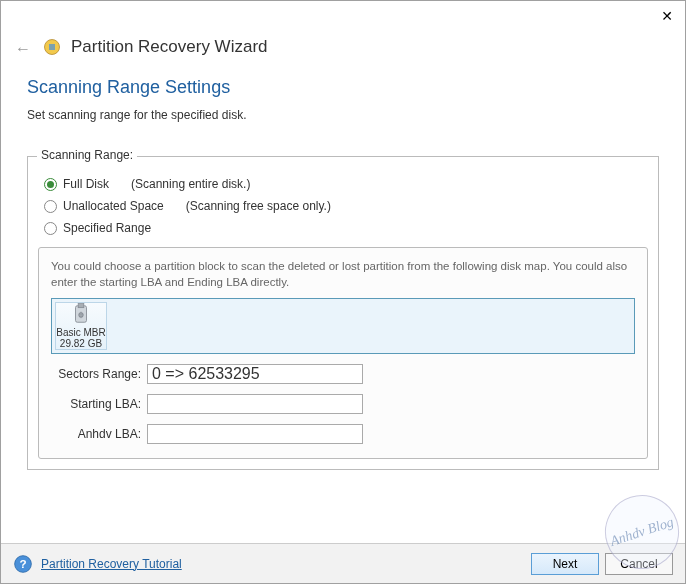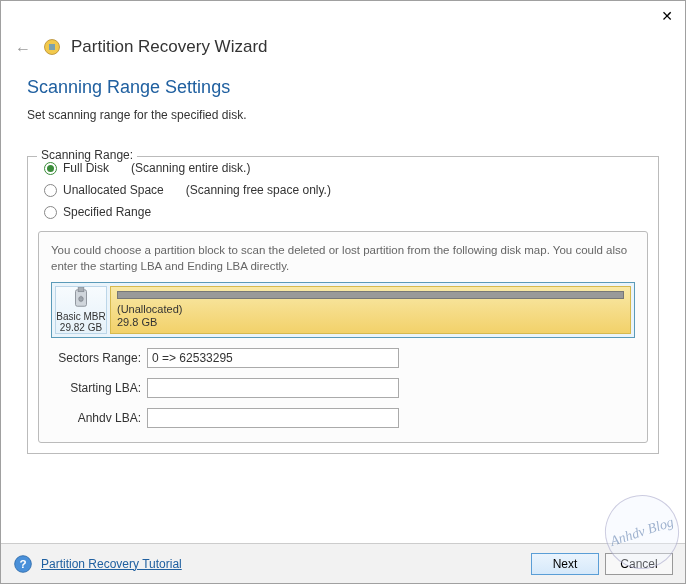--- a/index.html
+++ b/index.html
@@ -7,37 +7,37 @@
 .titlebar { height: 30px; display: flex; align-items: center; justify-content: flex-end; padding: 0 8px; }
 .close-x { width: 20px; text-align: center; font-size: 14px; cursor: pointer; }
 .header { display: flex; align-items: center; padding: 6px 14px 10px 14px; gap: 10px; }
 .back-arrow { color: #999; font-size: 16px; cursor: pointer; width: 18px; }
 .app-icon { width: 18px; height: 18px; }
 .app-title { font-size: 17px; color: #333; }
 .content { padding: 10px 26px 0 26px; }
 .section-title { color: #2060a0; font-size: 18px; font-weight: 400; margin-bottom: 10px; }
 .section-desc { font-size: 12px; color: #333; margin-bottom: 16px; }
 .fieldset-label { font-size: 12px; color: #333; margin-left: 10px; position: relative; top: 7px; background: #fff; padding: 0 4px; display: inline-block; }
-.range-box { border: 1px solid #bbb; padding: 0 10px 10px 10px; }
+.range-box { border: 1px solid #bbb; padding: 16px 10px 10px 10px; }
 .radio-row { display: flex; align-items: center; gap: 6px; font-size: 12px; color: #333; padding: 4px 6px; }
 .radio-row .hint { margin-left: 16px; color: #333; }
 .radio-outer { width: 13px; height: 13px; border-radius: 50%; border: 1px solid #3a8c3a; display: flex; align-items: center; justify-content: center; background: #fff; }
 .radio-outer.unsel { border-color: #888; }
 .radio-inner { width: 7px; height: 7px; border-radius: 50%; background: #3a8c3a; }
 .detail-box { border: 1px solid #bbb; border-radius: 3px; margin-top: 8px; padding: 10px 12px 14px 12px; background: #fcfcfc; }
 .detail-desc { font-size: 11.5px; color: #666; line-height: 1.4; margin-bottom: 8px; }
 .disk-map { display: flex; height: 56px; border: 1px solid #5a9ab8; background: #eaf4fb; padding: 3px; gap: 3px; }
 .disk-left { width: 52px; background: linear-gradient(#f7fbfe,#e6f2fa); border: 1px solid #bcd6e8; display: flex; flex-direction: column; align-items: center; justify-content: center; font-size: 10px; color: #333; text-align: center; }
 .usb-icon { width: 22px; height: 22px; margin-bottom: 2px; }
 .disk-right { flex: 1; background: linear-gradient(#f9e9a8,#f2d16a); border: 1px solid #d6b94e; padding: 4px 6px; display: flex; flex-direction: column; justify-content: flex-start; }
 .disk-right-bar { height: 10px; background: #999; border: 1px solid #777; margin-bottom: 4px; }
 .disk-right-label { font-size: 11px; color: #333; line-height: 1.2; }
 .field-row { display: flex; align-items: center; margin-top: 10px; }
 .field-label { width: 90px; text-align: right; font-size: 12px; color: #333; margin-right: 6px; }
-.field-input { width: 252px; height: 20px; border: 1px solid #aaa; font-size: 12px; padding: 0 4px; background: #fff; color: #333; }
+.field-input { width: 216px; height: 20px; border: 1px solid #aaa; font-size: 16px; padding: 0 4px; background: #fff; color: #333; }
 .footer { position: absolute; bottom: 0; left: 0; right: 0; height: 40px; border-top: 1px solid #ccc; background: #f2f2f2; display: flex; align-items: center; padding: 0 12px; }
 .help-icon { width: 20px; height: 20px; margin-right: 8px; }
 .tutorial-link { color: #2060a0; font-size: 12px; text-decoration: underline; cursor: pointer; }
 .footer-spacer { flex: 1; }
 .btn { min-width: 68px; height: 22px; font-size: 12px; border: 1px solid #999; background: #f8f8f8; margin-left: 6px; cursor: pointer; display: flex; align-items: center; justify-content: center; }
 .btn.primary { border: 1px solid #5a9ed6; background: linear-gradient(#eaf4fd,#d6e9fa); }
 .watermark { position: absolute; right: 6px; bottom: 14px; width: 74px; height: 74px; border-radius: 50%; border: 1px solid #aac; background: rgba(240,245,255,0.6); display: flex; align-items: center; justify-content: center; transform: rotate(-18deg); font-style: italic; color: #6080b0; font-family: 'Brush Script MT', cursive; font-size: 14px; pointer-events: none; opacity: 0.6; }
 </style>
 </head>
 <body>
@@ -88,25 +88,20 @@
         <div class="disk-left">
           <svg class="usb-icon" viewBox="0 0 24 24">
             <rect x="6" y="3" width="12" height="18" rx="2" fill="#d0d6dc" stroke="#8a9098"></rect>
             <rect x="9" y="0" width="6" height="5" fill="#a8aeb4" stroke="#8a9098"></rect>
             <circle cx="12" cy="13" r="2.2" fill="none" stroke="#8a9098" stroke-width="1.2"></circle>
             <path d="M12 9.5 v7 M9.5 13 h5" stroke="#8a9098" stroke-width="1"></path>
           </svg>
           <div>Basic MBR</div>
           <div>29.82 GB</div>
         </div>
-        <div class="disk-right">
-          <div class="disk-right-bar"></div>
-          <div class="disk-right-label">(Unallocated)</div>
-          <div class="disk-right-label">29.8 GB</div>
-        </div>
       </div>
 
       <div class="field-row">
         <div class="field-label">Sectors Range:</div>
         <input class="field-input" readonly="" value="0 =&gt; 62533295" style="">
       </div>
       <div class="field-row">
         <div class="field-label">Starting LBA:</div>
         <input class="field-input" value="" style="">
       </div>

